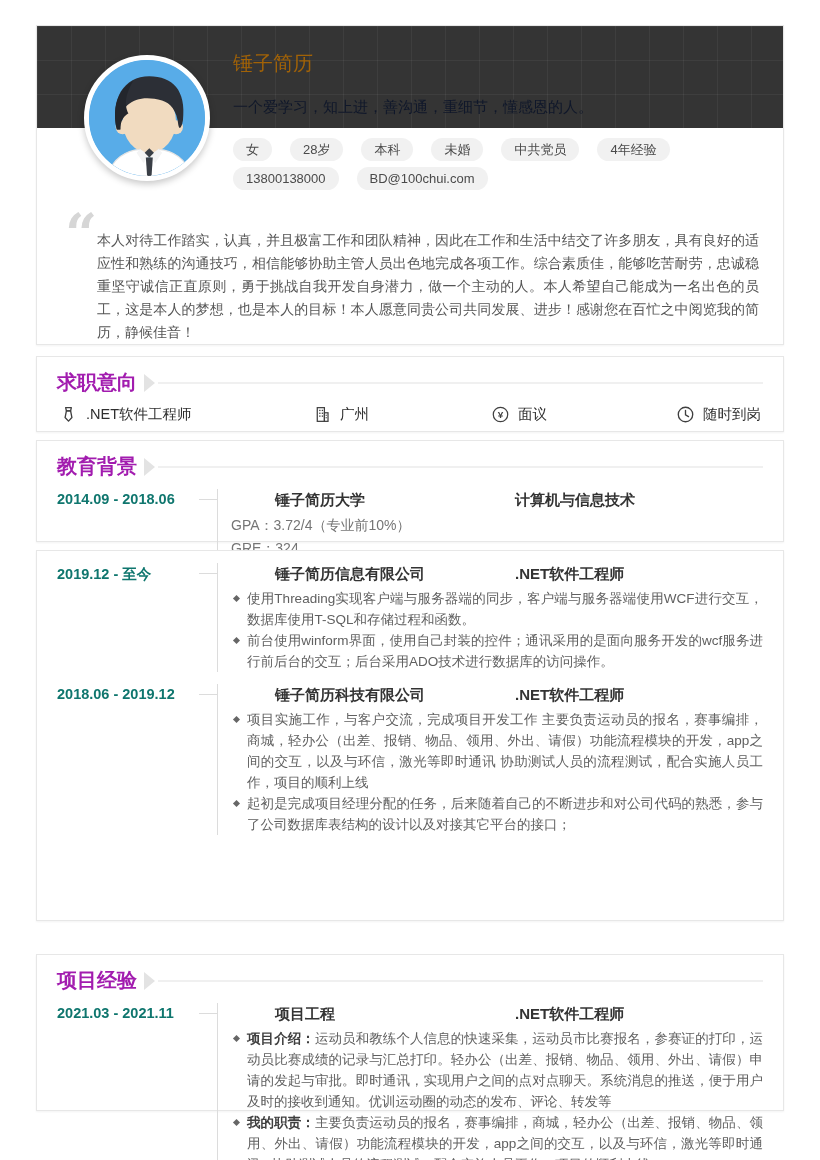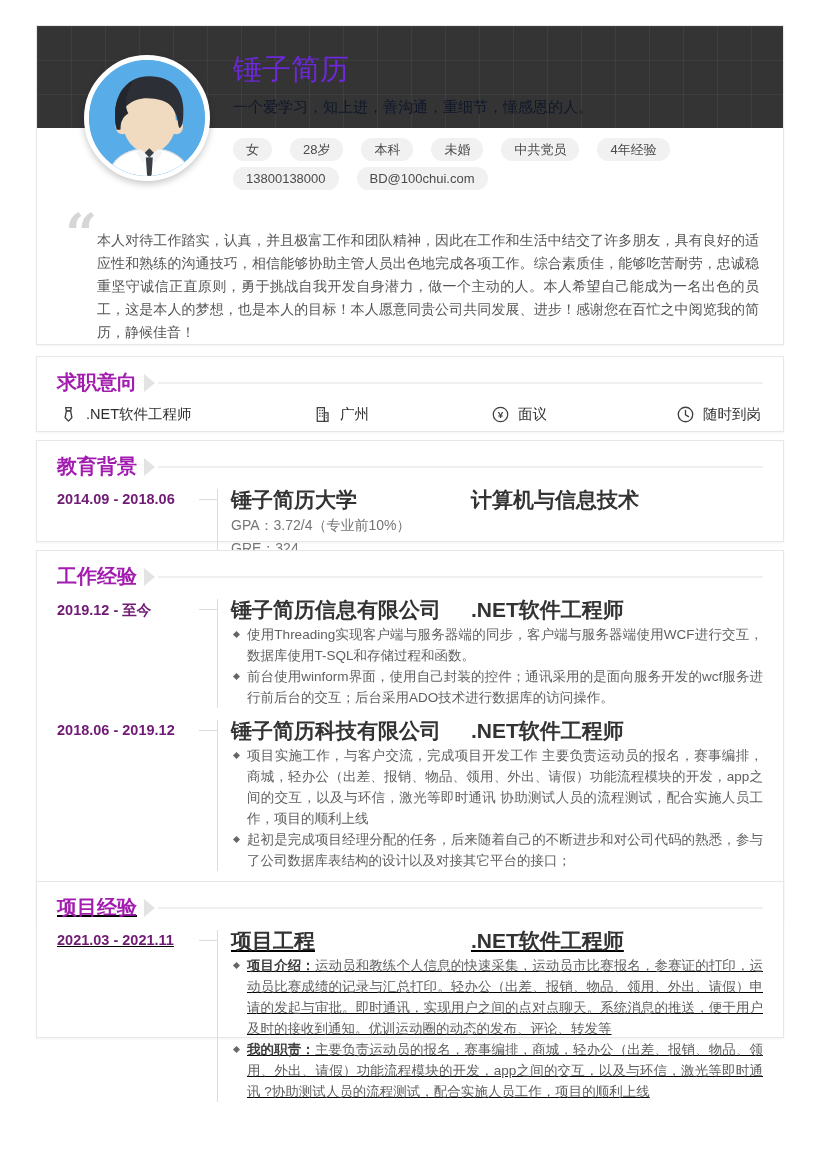--- a/index.html
+++ b/index.html
@@ -7,21 +7,21 @@
   .page{position:relative;width:820px;height:1160px;background:#fff;overflow:hidden;}
   .card{position:absolute;left:36px;width:748px;background:#fff;border:1px solid #e7e7e7;box-sizing:border-box;box-shadow:0 1px 2px rgba(0,0,0,0.05);}
 
   
   .header-card{top:25px;height:320px;}
   .dark-banner{position:absolute;top:0;left:0;right:0;height:102px;background-color:#343434;
     background-image:linear-gradient(rgba(255,255,255,.05) 1px,transparent 1px),linear-gradient(90deg,rgba(255,255,255,.05) 1px,transparent 1px);
     background-size:34px 34px;}
   .avatar{position:absolute;left:47px;top:29px;width:116px;height:116px;border-radius:50%;border:5px solid #ffffff;background:#58ace8;overflow:hidden;box-shadow:0 3px 7px rgba(0,0,0,.22);z-index:3;}
   .avatar svg{display:block;width:116px;height:116px;}
-  .person-name{position:absolute;left:196px;top:24px;margin:0;font-size:29px;font-weight:400;color:#6d28d9;z-index:2;text-align:center;}
+  .person-name{position:absolute;left:196px;top:24px;margin:0;font-size:20px;font-weight:400;color:#a16207;z-index:2;text-align:center;}
   .tagline{position:absolute;left:196px;top:72px;font-size:15px;color:#0f172a;z-index:2;}
   .tags{position:absolute;left:196px;display:flex;gap:18px;z-index:2;}
   .tags.row1{top:112px;}
   .tags.row2{top:141px;}
   .pill{background:#f1f1f1;border-radius:12px;padding:4px 13px;font-size:13px;color:#4a4a4a;line-height:15px;white-space:nowrap;}
   .quote-mark{position:absolute;left:28px;top:180px;font-family:"DejaVu Serif",serif;font-weight:bold;font-size:56px;line-height:1;color:#d6d6d6;}
   .quote-text{position:absolute;left:48px;top:191px;width:662px;margin:12px;font-size:14px;line-height:23px;color:#555;text-align:justify;}
 
   
   .section{padding:12px 20px 10px 20px;}
@@ -30,28 +30,28 @@
   .sec-arrow{width:0;height:0;border-left:11px solid #e3e3e3;border-top:9px solid transparent;border-bottom:9px solid transparent;margin-left:7px;}
   .sec-rule{flex:1;height:2px;background:#f0f0f0;margin-left:3px;}
 
   .intent-card{top:356px;height:76px;}
   .intent-row{position:relative;height:28px;}
   .intent-item{position:absolute;top:0;display:flex;align-items:center;gap:8px;font-size:14.5px;color:#2f2f2f;font-weight:500;}
   .intent-item svg{flex:none;}
 
   .edu-card{top:440px;height:102px;}
   .work-card{top:550px;height:371px;}
-  .proj-card{top:881px;height:157px;text-decoration:underline;}
+  .proj-card{top:954px;height:157px;}
 
   .entry{display:flex;margin-bottom:12px;}
   .entry:last-child{margin-bottom:0;}
-  .entry-date{flex:none;width:160px;font-size:14.5px;font-weight:bold;color:#701a75;padding-top:2px;box-sizing:border-box;}
+  .entry-date{flex:none;width:160px;font-size:14.5px;font-weight:bold;color:#0f766e;padding-top:2px;box-sizing:border-box;}
   .entry-body{flex:1;border-left:1px solid #dcdcdc;padding-left:13px;position:relative;min-height:24px;}
   .entry-body::before{content:"";position:absolute;left:-19px;top:10px;width:18px;height:1px;background:#dcdcdc;}
-  .head-row{display:flex;font-size:21px;font-weight:bold;color:#333;line-height:22px;margin-bottom:3px;}
+  .head-row{display:flex;font-size:15px;font-weight:bold;color:#333;line-height:22px;margin-bottom:3px;margin-left:44px;}
   .head-row .primary{width:240px;flex:none;}
   .edu-line{font-size:14px;color:#757575;line-height:23px;}
   ul.bullets{margin:0;padding:0;list-style:none;font-size:13.5px;color:#606060;line-height:21px;text-align:justify;}
   ul.bullets li{position:relative;padding-left:16px;}
   ul.bullets li::before{content:"";position:absolute;left:3px;top:8px;width:5px;height:5px;background:#666;transform:rotate(45deg);}
   .b-label{font-weight:bold;color:#3f3f3f;}
   .icon{display:inline-block;}
 </style>
 </head>
 <body>
@@ -157,25 +157,20 @@
           <span class="primary">锤子简历大学</span>
           <span>计算机与信息技术</span>
         </div>
         <div class="edu-line">GPA：3.72/4（专业前10%）</div>
         <div class="edu-line">GRE：324</div>
       </div>
     </div>
   </section>
 
   <section class="card section work-card">
-    <div class="sec-head">
-      <span class="sec-title">工作经验</span>
-      <span class="sec-arrow"></span>
-      <span class="sec-rule"></span>
-    </div>
 
     <div class="entry">
       <div class="entry-date">2019.12 - 至今</div>
       <div class="entry-body">
         <div class="head-row">
           <span class="primary">锤子简历信息有限公司</span>
           <span>.NET软件工程师</span>
         </div>
         <ul class="bullets">
           <li><span>使用Threading实现客户端与服务器端的同步，客户端与服务器端使用WCF进行交互，数据库使用T-SQL和存储过程和函数。</span></li>

